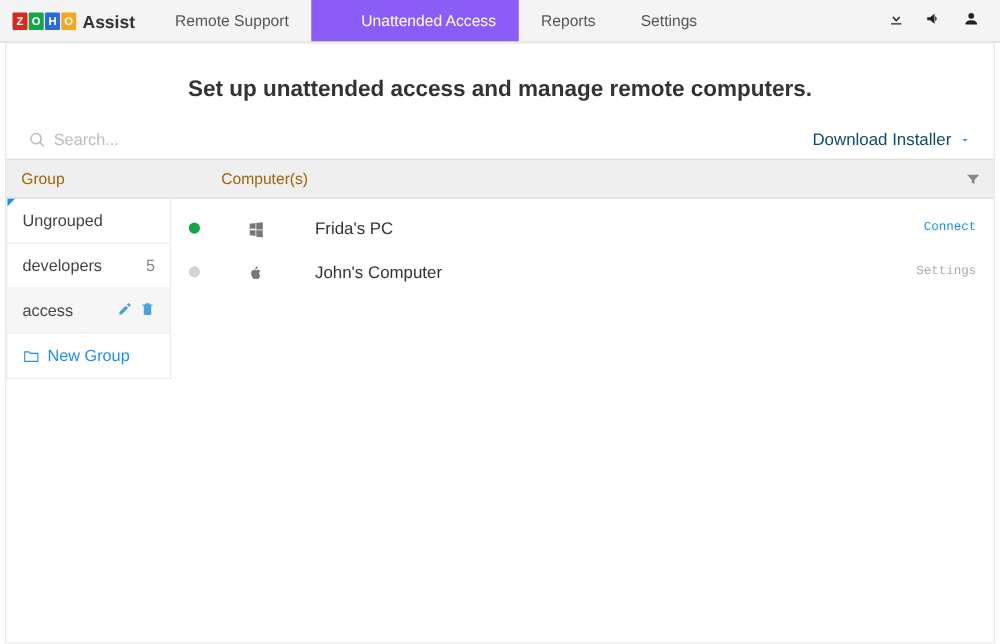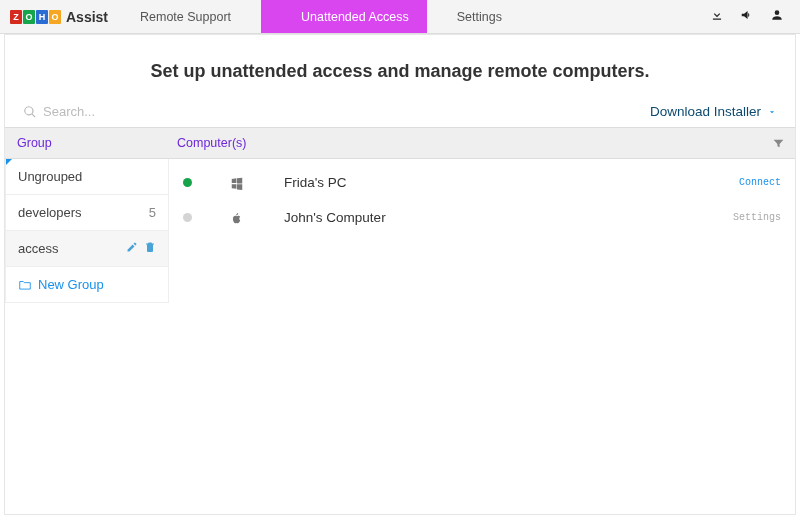--- a/index.html
+++ b/index.html
@@ -2,38 +2,38 @@
 <html><head>
   <meta charset="utf-8">
   <style>
     * { margin: 0; padding: 0; box-sizing: border-box; font-family: -apple-system, BlinkMacSystemFont, "Segoe UI", Helvetica, Arial, sans-serif; }
     body { background: #fff; width: 800px; height: 515px; overflow: hidden; }
     .topbar { height: 34px; background: #f4f4f4; border-bottom: 1px solid #ddd; display: flex; align-items: stretch; font-size: 12px; }
     .logo { display: flex; align-items: center; padding: 0 14px 0 10px; font-weight: 600; color: #333; font-size: 14px; }
     .logo-zoho { display: inline-flex; margin-right: 4px; }
     .logo-zoho span { display:inline-block; width:12px; height:14px; line-height:14px; font-size:9px; font-weight:bold; text-align:center; color:#fff; margin-right:1px; border-radius:1px;}
     .zb1{background:#d52b1e;} .zb2{background:#17a54c;} .zb3{background:#2a6bd4;} .zb4{background:#f5a623;}
-    .nav { display: flex; align-items: stretch; gap: 12px; }
+    .nav { display: flex; align-items: stretch; }
     .nav-item { display:flex; align-items:center; padding: 0 18px; color:#555; cursor:pointer; font-size:12.5px; }
-    .nav-item.active { background:#d946ef; color:#fff;padding-left:40px; }
+    .nav-item.active { background:#8b5cf6; color:#fff;padding-left:40px; }
     .topbar-right { margin-left:auto; display:flex; align-items:center; padding-right:8px; }
     .topbar-icon { width:30px; text-align:center; font-size:14px; color:#333; cursor:pointer; }
     .content { border: 1px solid #e6e6e6; margin: 0 4px; height: calc(100% - 34px); background:#fff; display:flex; flex-direction:column;}
     .heading { font-size:18px; color:#333; text-align:center; padding: 26px 0 18px; font-weight:700; }
     .toolbar { display:flex; align-items:center; padding: 4px 18px 8px; }
     .search { display:flex; align-items:center; color:#aaa; font-size:13px; flex:1; }
     .search svg { margin-right:6px; }
     .download-link { color:#0c4a6e; font-size:13.5px; cursor:pointer; display:flex; align-items:center; }
     .download-link svg { margin-left:6px; }
-    .headers { display:flex; background:#efefef; border-top:1px solid #ddd; border-bottom:1px solid #ddd; font-size:12.5px; color:#6d28d9; }
+    .headers { display:flex; background:#efefef; border-top:1px solid #ddd; border-bottom:1px solid #ddd; font-size:12.5px; color:#a16207; }
     .col-group { width:160px; padding:8px 12px; }
     .col-comp { flex:1; padding:8px 12px; }
     .col-filter { width:34px; display:flex; align-items:center; justify-content:center; color:#888; cursor:pointer; }
     .body { display:flex; }
-    .sidebar { width:164px; border:1px solid #eee; border-top:none; font-size:13px; color:#444; }
+    .sidebar { width:132px; border:1px solid #eee; border-top:none; font-size:13px; color:#444; }
     .group-item { padding:10px 12px; border-bottom:1px solid #eee; position:relative; display:flex; align-items:center; justify-content:space-between; cursor:pointer;}
     .group-item.active::before { content:""; position:absolute; left:0; top:0; width:0; height:0; border-top:6px solid #1a91eb; border-right:6px solid transparent; }
     .group-item.selected { background:#f6f6f6; }
     .group-count { color:#888; }
     .group-actions { display:flex; gap:6px; color:#7aa; font-size:12px; }
     .group-actions .del { color:#b77; }
     .new-group { padding:10px 12px; color:#1a91eb; display:flex; align-items:center; gap:6px; cursor:pointer; }
     .list { flex:1; padding:6px 0; }
     .row { display:flex; align-items:center; padding:10px 14px; font-size:13.5px;gap:28px; }
     .status-dot { width:9px; height:9px; border-radius:50%; margin-right:10px; }
@@ -56,20 +56,21 @@
       <span class="zb1">Z</span>
         <span class="zb2">O</span>
         <span class="zb3">H</span>
         <span class="zb4">O</span>
     </span>
     <span>Assist</span>
   </div>
   <div class="nav">
     <div class="nav-item">Remote Support</div>
     <div class="nav-item active">Unattended Access</div>
+    <div class="nav-item">Reports</div>
     <div class="nav-item">Settings</div>
   </div>
   <div class="topbar-right">
     <div class="topbar-icon">
       <svg width="14" height="14" viewBox="0 0 24 24">
           <path fill="#222" d="M12 3v10l4-4 1.4 1.4L12 16 6.6 10.4 8 9l4 4V3h0zM5 18h14v2H5z"></path>
         </svg>
     </div>
     <div class="topbar-icon">
       <svg width="14" height="14" viewBox="0 0 24 24">

